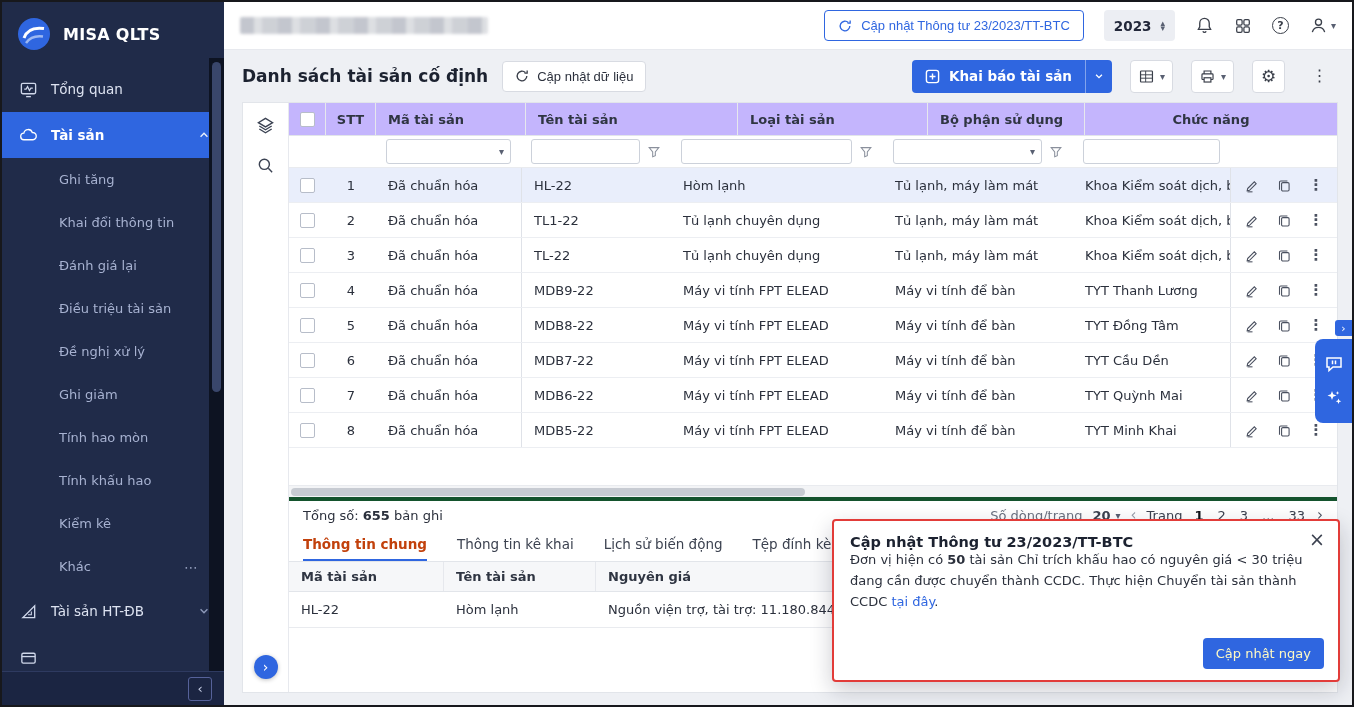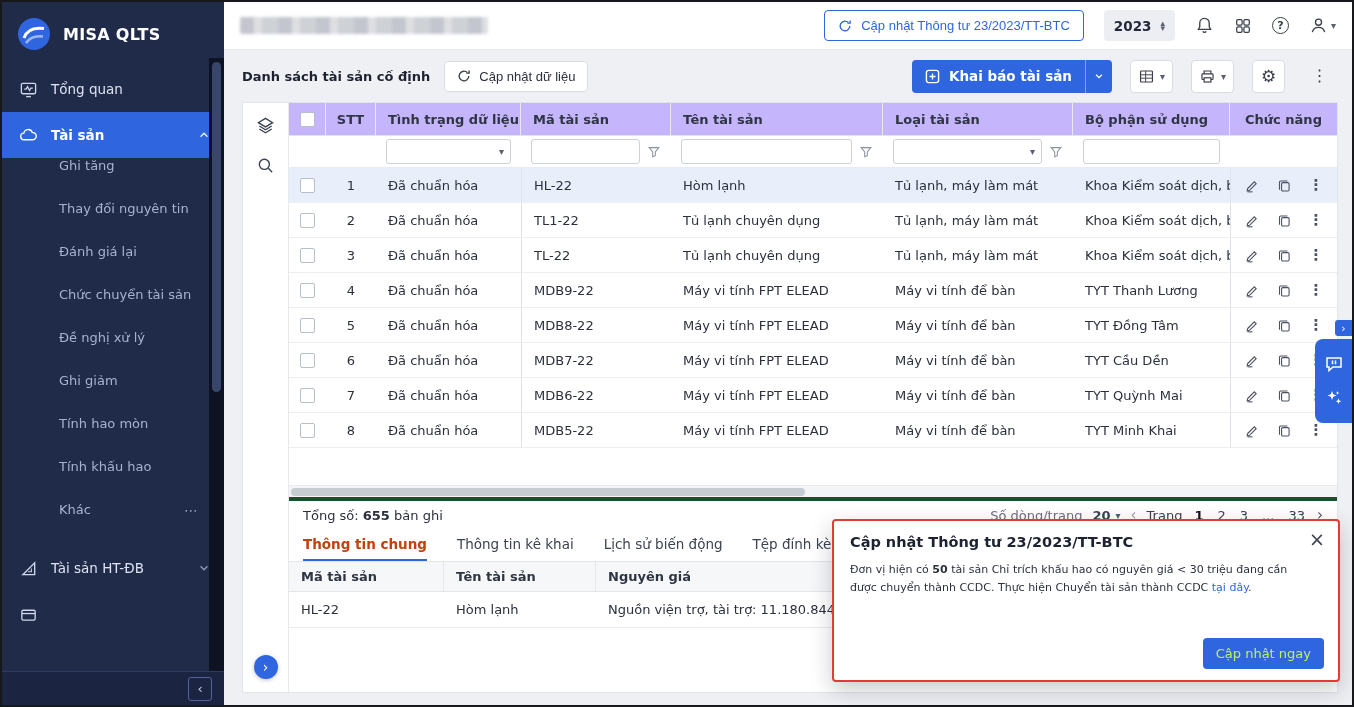--- a/index.html
+++ b/index.html
@@ -5,41 +5,41 @@
 *{margin:0;padding:0;box-sizing:border-box}
 body{font-family:"DejaVu Sans","Liberation Sans",sans-serif;font-size:13px;color:#2b303c;background:#fff}
 .window{position:relative;width:1354px;height:707px;background:#eef0f4;border:2px solid #17181c;overflow:hidden}
 
 
 .sidebar{position:absolute;left:0;top:0;width:222px;height:100%;background:#202b49;overflow:hidden;z-index:10}
 .brand{display:flex;align-items:center;gap:12px;height:64px;padding:0 15px;color:#fff;font-size:16px;font-weight:700;letter-spacing:.3px}
 .nav-item{display:flex;align-items:center;gap:13px;height:46px;padding:0 14px 0 17px;color:#dde3f1;font-size:13.5px;cursor:pointer}
 .nav-item .chev{margin-left:auto;opacity:.9;display:flex}
 .nav-item.active{background:#2f66e0;color:#fff;font-weight:700}
-.subnav-item{display:flex;align-items:flex-start;height:43px;padding-left:57px;padding-right:14px;color:#a7b2d1;font-size:13px;cursor:pointer}
+.subnav-item{display:flex;align-items:center;height:43px;padding-left:57px;padding-right:14px;color:#a7b2d1;font-size:13px;cursor:pointer}
 .subnav-item .dots{margin-left:auto;margin-right:12px;color:#8f9ab8;font-size:14px}
 .side-scroll{position:absolute;top:56px;right:0;width:15px;bottom:34px;background:#0d1322}
 .side-thumb{position:absolute;top:4px;left:3px;width:9px;height:330px;border-radius:5px;background:#39466b;cursor:pointer}
 .collapse-bar{position:absolute;left:0;right:0;bottom:0;height:34px;background:#1b2542;border-top:1px solid #2e3a60;display:flex;align-items:center;justify-content:flex-end;padding-right:12px;z-index:5}
 .collapse-btn{width:24px;height:24px;border:1px solid #56629a;border-radius:3px;color:#cdd5ec;display:flex;align-items:center;justify-content:center;font-size:13px;cursor:pointer}
 
 
 .main{position:absolute;left:222px;top:0;right:0;bottom:0}
 .topbar{height:48px;background:#fff;border-bottom:1px solid #e7e9ee;display:flex;align-items:center;padding:0 16px;gap:18px}
 .redacted{width:248px;height:17px;border-radius:2px;background:repeating-linear-gradient(90deg,#b9bdc6 0 14px,#d8dade 14px 22px,#c6c9d0 22px 38px);filter:blur(1.5px);opacity:.85}
 .topbar-right{margin-left:auto;display:flex;align-items:center;gap:20px}
 .tt-btn{display:flex;align-items:center;gap:9px;height:31px;padding:0 13px;border:1px solid #2f66e0;border-radius:4px;background:#fff;color:#2f66e0;font-size:13px;cursor:pointer;white-space:nowrap}
 .year-box{display:flex;align-items:center;gap:9px;height:31px;padding:0 10px;background:#eceef3;border-radius:4px;font-weight:700;font-size:13.5px;color:#23283a;cursor:pointer}
 .spinner{display:flex;flex-direction:column;line-height:.55;font-size:9px;color:#596072}
 .top-icon{display:flex;align-items:center;gap:3px;cursor:pointer;color:#3a3f4a}
 .help-circle{width:17px;height:17px;border:1.5px solid #3a3f4a;border-radius:50%;display:flex;align-items:center;justify-content:center;font-size:11px;font-weight:700;color:#3a3f4a}
 .caret{font-size:10px;color:#596072}
 
 .page-toolbar{height:52px;display:flex;align-items:center;gap:14px;padding:0 16px 0 18px}
-.page-title{font-size:13px;font-weight:700;color:#1c2230;white-space:nowrap}
+.page-title{font-size:17px;font-weight:700;color:#1c2230;white-space:nowrap}
 .refresh-btn{display:flex;align-items:center;gap:8px;height:31px;padding:0 12px;background:#fff;border:1px solid #d8dbe2;border-radius:4px;font-size:13px;color:#2b303c;cursor:pointer;white-space:nowrap}
 .toolbar-right{margin-left:auto;display:flex;align-items:center;gap:18px}
 .split{display:flex;height:33px;border-radius:4px;overflow:hidden;cursor:pointer}
 .split-main{display:flex;align-items:center;gap:9px;padding:0 13px;background:#2f66e0;color:#fff;font-size:13.5px;font-weight:600;white-space:nowrap}
 .split-caret{width:27px;display:flex;align-items:center;justify-content:center;background:#2f66e0;border-left:1px solid rgba(255,255,255,.4);color:#fff}
 .icon-btn{display:flex;align-items:center;justify-content:center;gap:5px;height:33px;min-width:33px;padding:0 7px;background:#fff;border:1px solid #d8dbe2;border-radius:4px;color:#3a3f4a;font-size:15px;cursor:pointer}
 
 
 .card{position:absolute;left:18px;right:14px;top:100px;bottom:12px;background:#fff;border:1px solid #e2e5ea;display:flex}
 .left-strip{width:46px;border-right:1px solid #e7e9ee;display:flex;flex-direction:column;align-items:center;padding-top:13px;gap:21px;position:relative;flex:none}
@@ -93,23 +93,23 @@
 .dcell{padding:0 12px;overflow:hidden;white-space:nowrap}
 .d-code{width:155px;flex:none}
 .d-name{width:152px;flex:none}
 .d-price{flex:1}
 .dfill{flex:63;background:#fff}
 
 
 .popup{position:absolute;left:830px;top:517px;width:508px;height:163px;background:#fff;border:2px solid #e23c39;border-radius:4px;box-shadow:0 8px 22px rgba(20,20,40,.22);padding:13px 16px;z-index:40}
 .popup-title{font-size:14.5px;font-weight:700;color:#1c2230}
 .popup-close{position:absolute;top:9px;right:13px;font-size:19px;color:#3c4250;cursor:pointer;line-height:1}
-.popup-body{margin-top:11px;font-size:11px;line-height:1.6;color:#2b303c;padding-right:10px}
+.popup-body{font-size:13px;line-height:1.6;color:#2b303c;padding-right:10px}
 .popup-link{color:#2f66e0;cursor:pointer}
-.popup-btn{position:absolute;right:14px;bottom:11px;background:#2f66e0;color:#bef264;border:none;border-radius:4px;padding:8px 13px;font-size:13px;cursor:pointer;font-family:inherit}
+.popup-btn{position:absolute;right:14px;bottom:11px;background:#2f66e0;color:#fef9c3;border:none;border-radius:4px;padding:8px 13px;font-size:13px;cursor:pointer;font-family:inherit}
 
 
 .float-tab{position:absolute;right:0;top:318px;width:17px;height:16px;background:#2f66e0;border-radius:3px 0 0 3px;color:#fff;display:flex;align-items:center;justify-content:center;font-size:11px;cursor:pointer;z-index:30;line-height:1}
 .float-panel{position:absolute;right:0;top:337px;width:37px;height:84px;background:#2f66e0;border-radius:8px 0 0 8px;display:flex;flex-direction:column;align-items:center;justify-content:space-evenly;z-index:30}
 .float-ico{display:flex;cursor:pointer}
 b{font-weight:700}
 </style>
 </head>
 <body>
 
@@ -149,39 +149,42 @@
         <svg viewBox="0 0 14 14" width="12" height="12">
             <path d="M3 9l4-4 4 4" fill="none" stroke="#fff" stroke-width="1.6"></path>
           </svg>
       </span>
     </div>
 
     <div class="subnav-item">
         <span>Ghi tăng</span>
       </div>
     <div class="subnav-item">
-        <span>Thay đổi nguyên tin</span>
+        <span>Khai đổi thông tin</span>
       </div>
     <div class="subnav-item">
         <span>Đánh giá lại</span>
       </div>
     <div class="subnav-item">
-        <span>Chức chuyển tài sản</span>
+        <span>Điều triệu tài sản</span>
       </div>
     <div class="subnav-item">
         <span>Đề nghị xử lý</span>
       </div>
     <div class="subnav-item">
         <span>Ghi giảm</span>
       </div>
     <div class="subnav-item">
         <span>Tính hao mòn</span>
       </div>
     <div class="subnav-item">
         <span>Tính khấu hao</span>
+      </div>
+    <div class="subnav-item">
+        <span>Kiểm kê</span>
       </div>
     <div class="subnav-item">
       <span>Khác</span>
       <span class="dots">⋯</span>
     </div>
 
     <div class="nav-item">
       <span style="display:flex">
         <svg viewBox="0 0 20 20" width="19" height="19">
             <path d="M4 16.5 16.5 4v12.5z" fill="none" stroke="#cfd7ea" stroke-width="1.4"></path>
@@ -337,21 +340,20 @@
         <span class="strip-expand">›</span>
       </div>
 
       <div class="grid">
 
         <div class="thead">
           <div class="cell c-check">
               <div class="cb"></div>
             </div>
           <div class="cell c-stt">STT</div>
-          <div class="cell c-status">Tình trạng dữ liệu</div>
           <div class="cell c-code">Mã tài sản</div>
           <div class="cell c-name">Tên tài sản</div>
           <div class="cell c-type">Loại tài sản</div>
           <div class="cell c-dept">Bộ phận sử dụng</div>
           <div class="cell c-func">Chức năng</div>
         </div>
 
         <div class="tfilter">
           <div class="c-check"></div>
           <div class="c-stt"></div>

